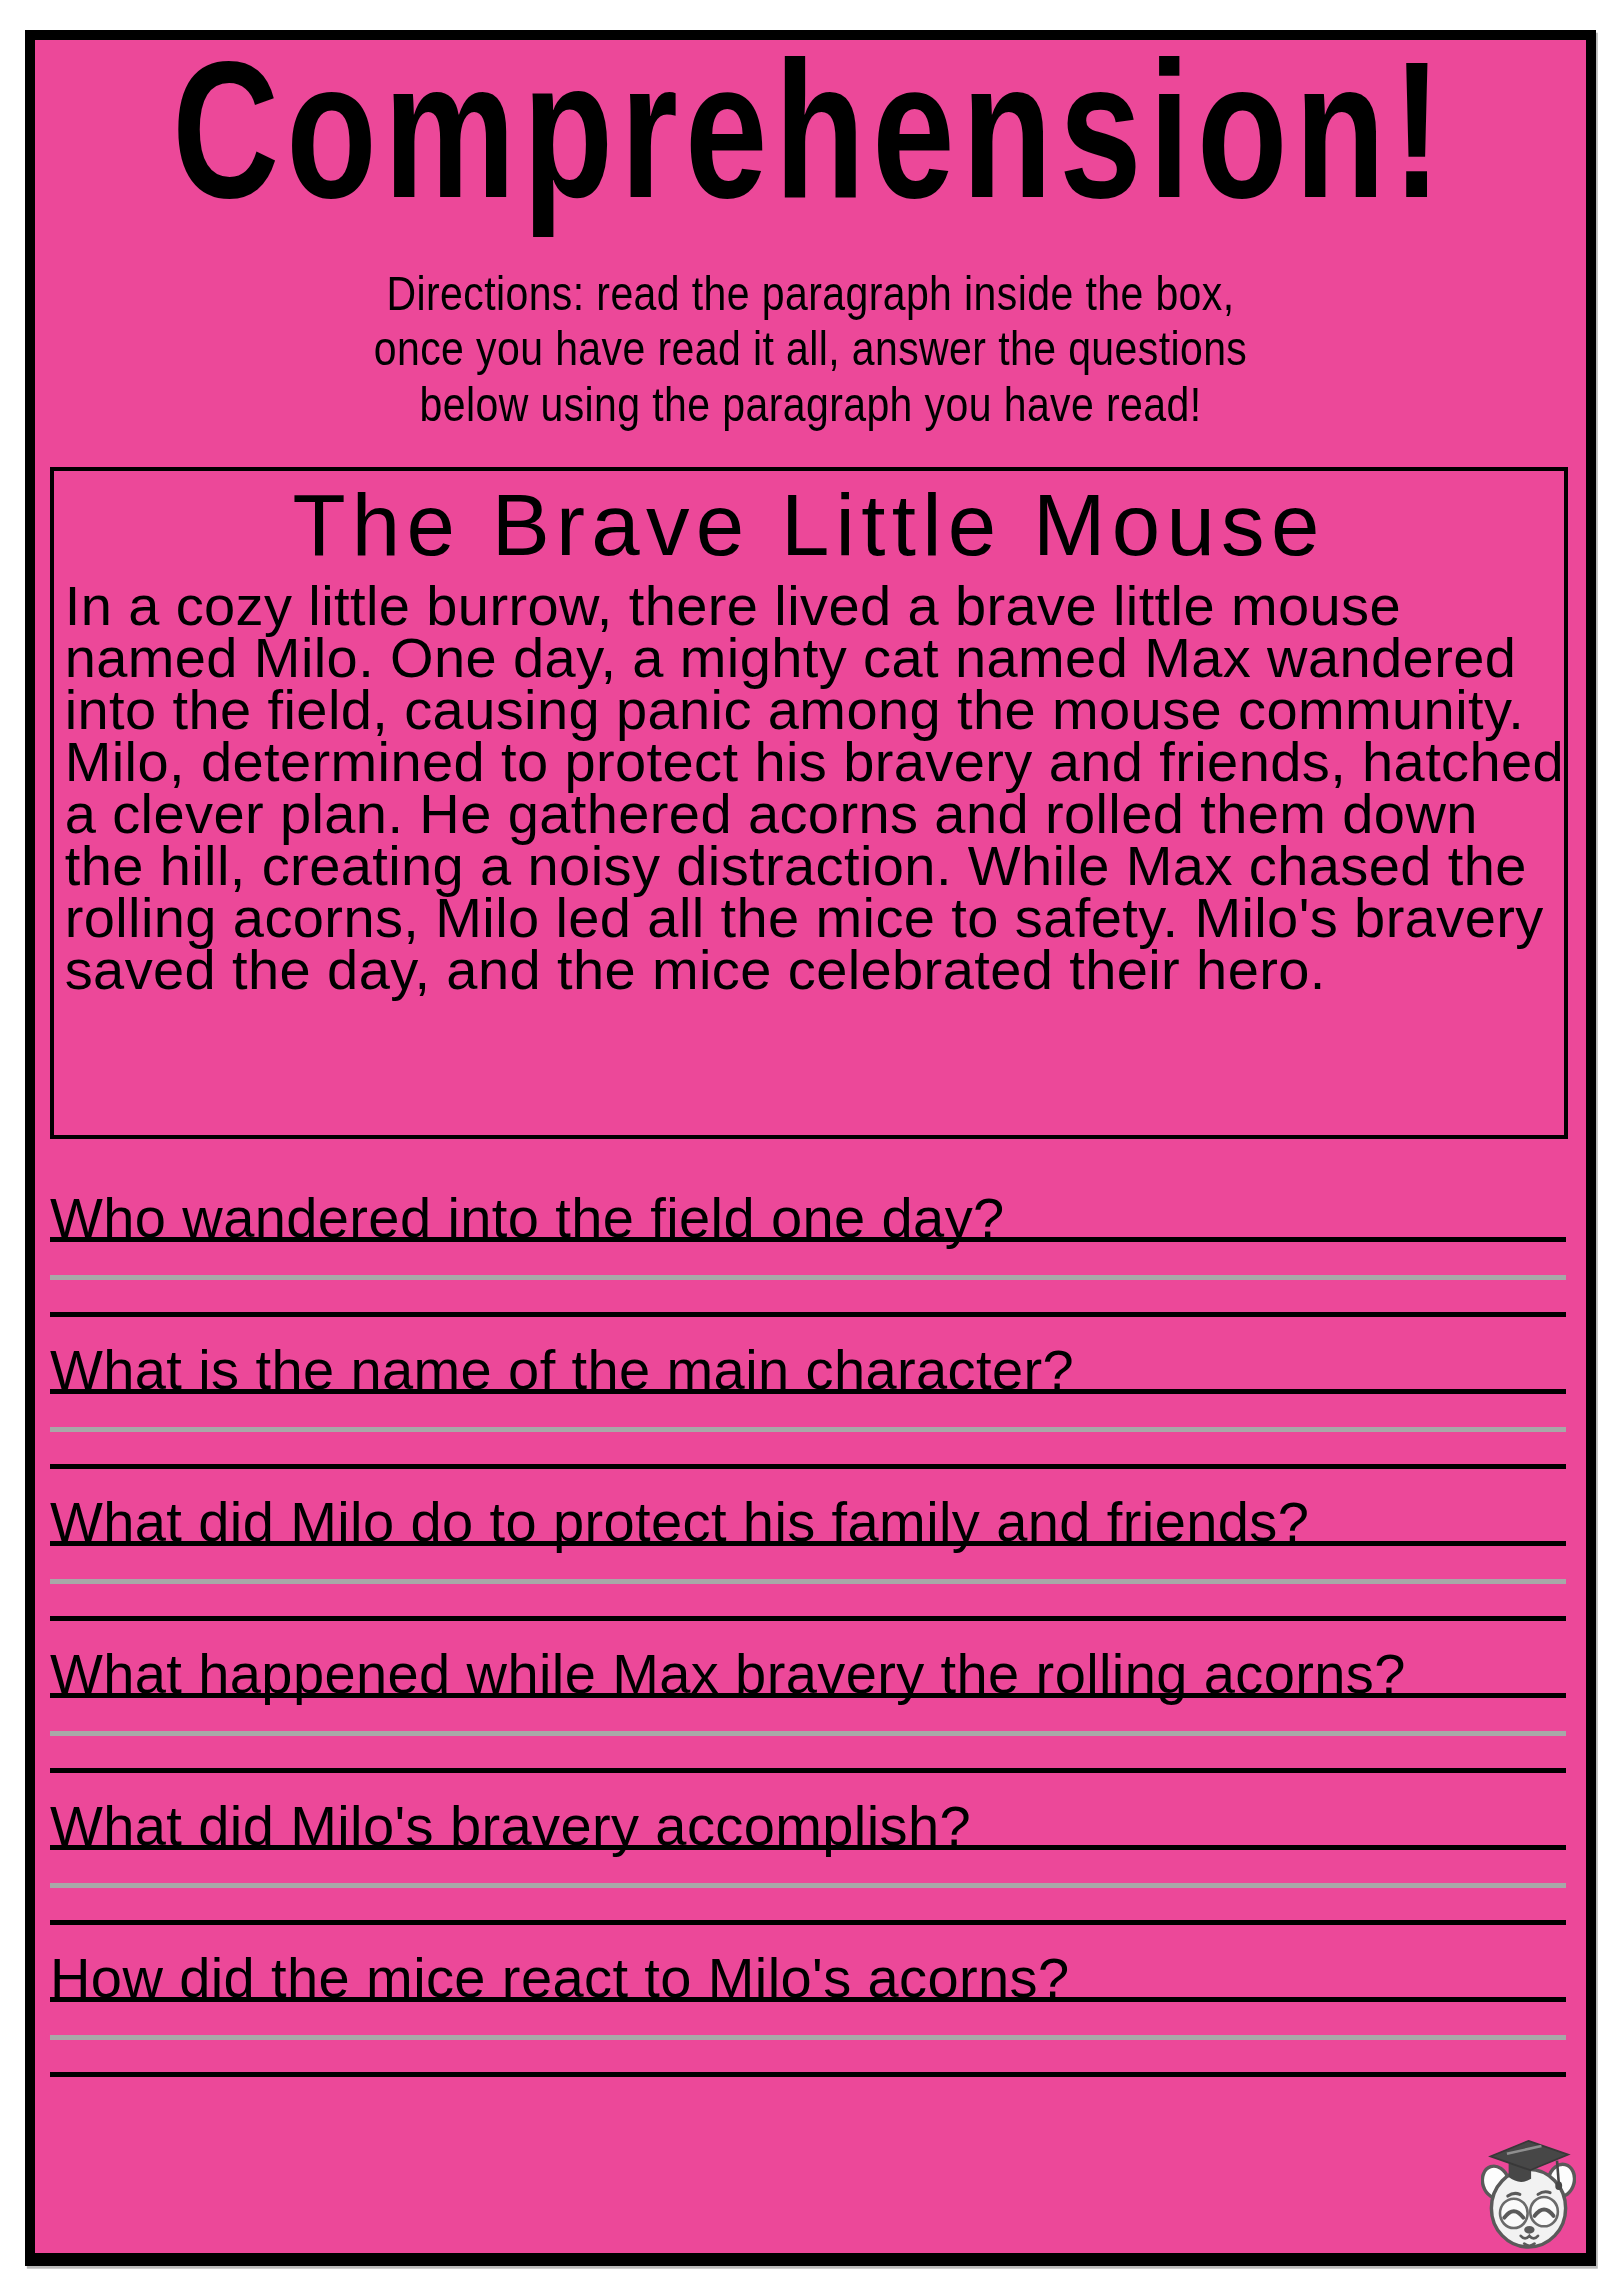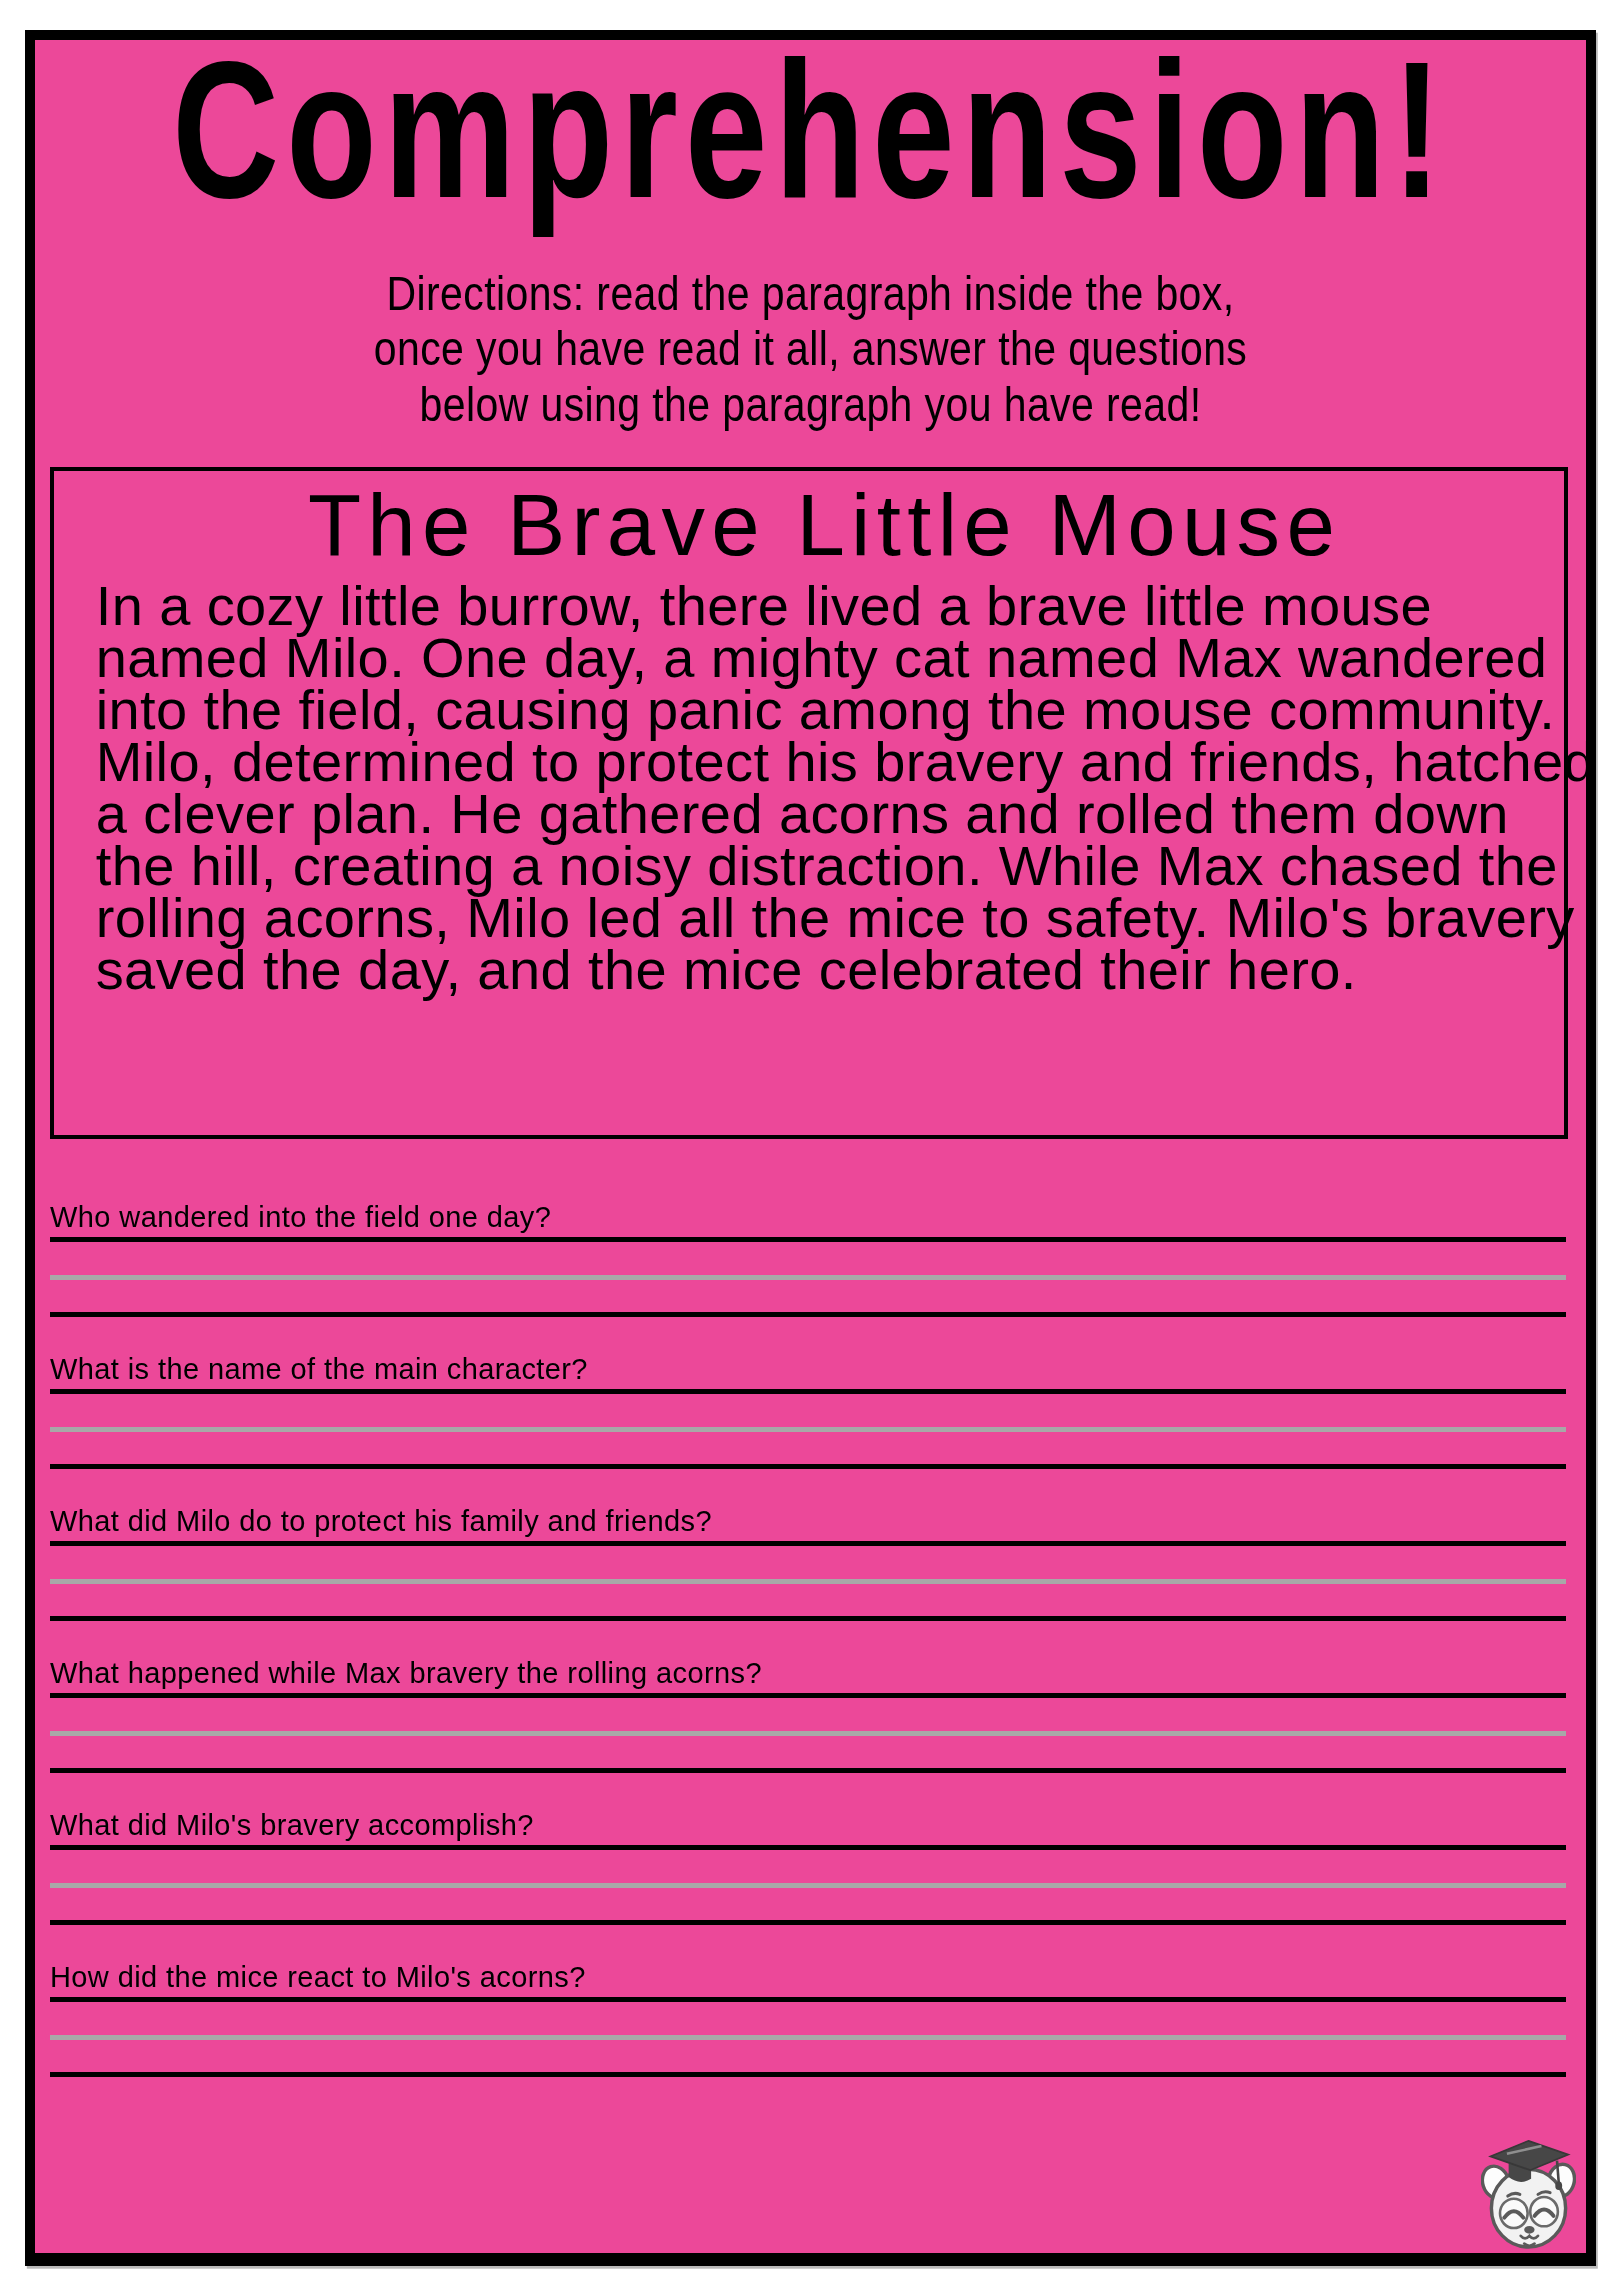--- a/index.html
+++ b/index.html
@@ -44,21 +44,20 @@
     letter-spacing: 0.4px;
     transform: scaleY(1.18);
     transform-origin: top center;
   }
   .story-box {
     position: absolute;
     left: 15px; top: 427px;
     width: 1518px; height: 672px;
     border: 4.5px solid #000;
     box-sizing: border-box;
-    padding-left: 31px;
   }
   .story-title {
     margin-top: 7.2px;
     text-align: center;
     font-size: 87px;
     line-height: 93px;
     letter-spacing: 6.3px;
     white-space: nowrap;
   }
   .story-text {
@@ -69,21 +68,21 @@
   }
   .story-line { white-space: nowrap; }
   .questions {
     position: absolute;
     left: 15px; right: 19.7px;
     top: 1154px;
   }
   .q { height: 152px; }
   .q-label {
     height: 43px;
-    font-size: 29px;
+    font-size: 56px;
     line-height: 47px;
     letter-spacing: 0.4px;
     border-bottom: 5.4px solid #000;
     white-space: nowrap;
     overflow: visible;
   }
   .ln { height: 0; border-top: 5.4px solid #000; }
   .ln.gray { margin-top: 33px; border-top-color: #a8a8a8; }
   .ln.black { margin-top: 32px; }
   .logo {

